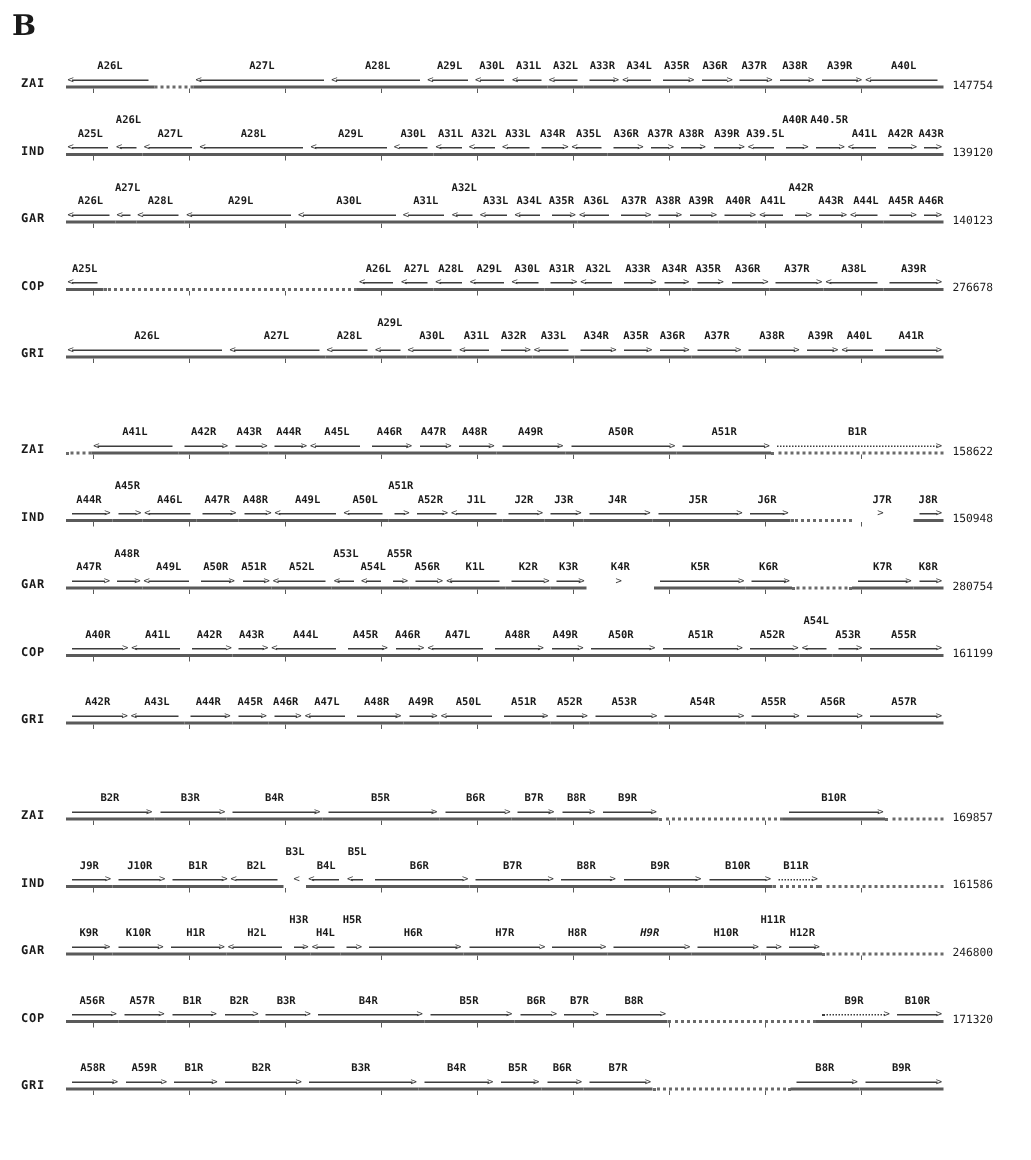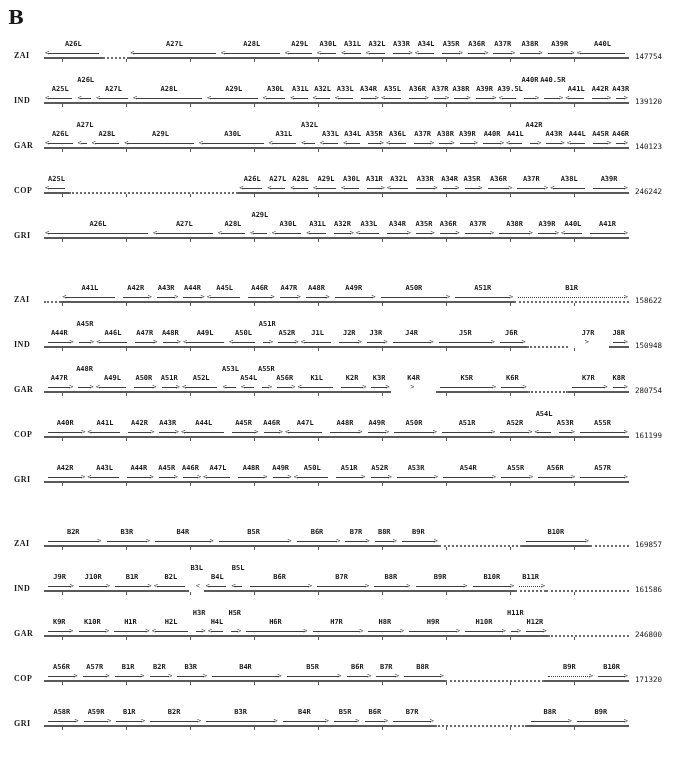--- a/index.html
+++ b/index.html
@@ -5,21 +5,21 @@
   html,body{margin:0;padding:0;background:#fff;}
   body{width:687px;height:773px;overflow:hidden;
        font-family:"DejaVu Sans Mono","Liberation Mono",monospace;color:#1a1a1a;}
   .figure{position:relative;padding:5px 2px 0 4px;}
   .fig-label{display:block;font-family:"DejaVu Serif","Liberation Serif",serif;
              font-weight:bold;font-size:19px;line-height:20px;margin:2px 0 0 4px;height:22px;}
   .group{margin-top:2px;}
   .group + .group{margin-top:36px;}
   .row{display:flex;align-items:flex-end;margin:0 0 17px 0;padding-left:10px;}
   .tname{width:30px;flex:none;font-size:8px;font-weight:bold;letter-spacing:.5px;
-         margin-bottom:-2px;line-height:10px;font-family:Liberation Serif, serif;}
+         margin-bottom:-2px;line-height:10px;}
   .track{flex:1 1 auto;position:relative;min-width:0;}
   .genes{display:flex;align-items:flex-end;}
   .gene{flex-basis:0;display:flex;flex-direction:column;justify-content:flex-end;
         min-width:0;position:relative;}
   .gene::after{content:"";display:block;height:0;border-bottom:2px solid #5a5a5a;}
   .gene.gdot::after,.gene.gap::after{border-bottom:2px dotted #6a6a6a;}
   .lr,.lm{height:9px;line-height:9px;font-size:7px;font-weight:bold;text-align:center;
           white-space:nowrap;overflow:visible;}
   .arw{height:8px;position:relative;margin:0 2px;}
   .arw::before{content:"";position:absolute;left:2px;right:2px;top:4px;border-top:1px solid #3d3d3d;}
@@ -427,21 +427,21 @@
                 <div class="arw al"></div>
               </div>
               <div class="gene" style="flex-grow: 4;">
                 <div class="lr"></div>
                 <div class="lm">A39R</div>
                 <div class="arw ar2"></div>
               </div>
             </div>
             <div class="ticks"></div>
           </div>
-          <span class="tnum">246242</span>
+          <span class="tnum">276678</span>
         </div>
         <div class="row">
           <span class="tname">GRI</span>
           <div class="track">
             <div class="genes">
               <div class="gene" style="flex-grow: 10;">
                 <div class="lr"></div>
                 <div class="lm">A26L</div>
                 <div class="arw al"></div>
               </div>
@@ -1150,21 +1150,21 @@
               <div class="gene" style="flex-grow: 5.5;">
                 <div class="lr"></div>
                 <div class="lm">H7R</div>
                 <div class="arw ar2"></div>
               </div>
               <div class="gene" style="flex-grow: 4;">
                 <div class="lr"></div>
                 <div class="lm">H8R</div>
                 <div class="arw ar2"></div>
               </div>
-              <div class="gene" style="flex-grow: 5.5;">
+              <div class="gene" style="flex-grow: 5.5; font-style: italic;">
                 <div class="lr"></div>
                 <div class="lm">H9R</div>
                 <div class="arw ar2"></div>
               </div>
               <div class="gene" style="flex-grow: 4.5;">
                 <div class="lr"></div>
                 <div class="lm">H10R</div>
                 <div class="arw ar2"></div>
               </div>
               <div class="gene" style="flex-grow: 1.5;">

